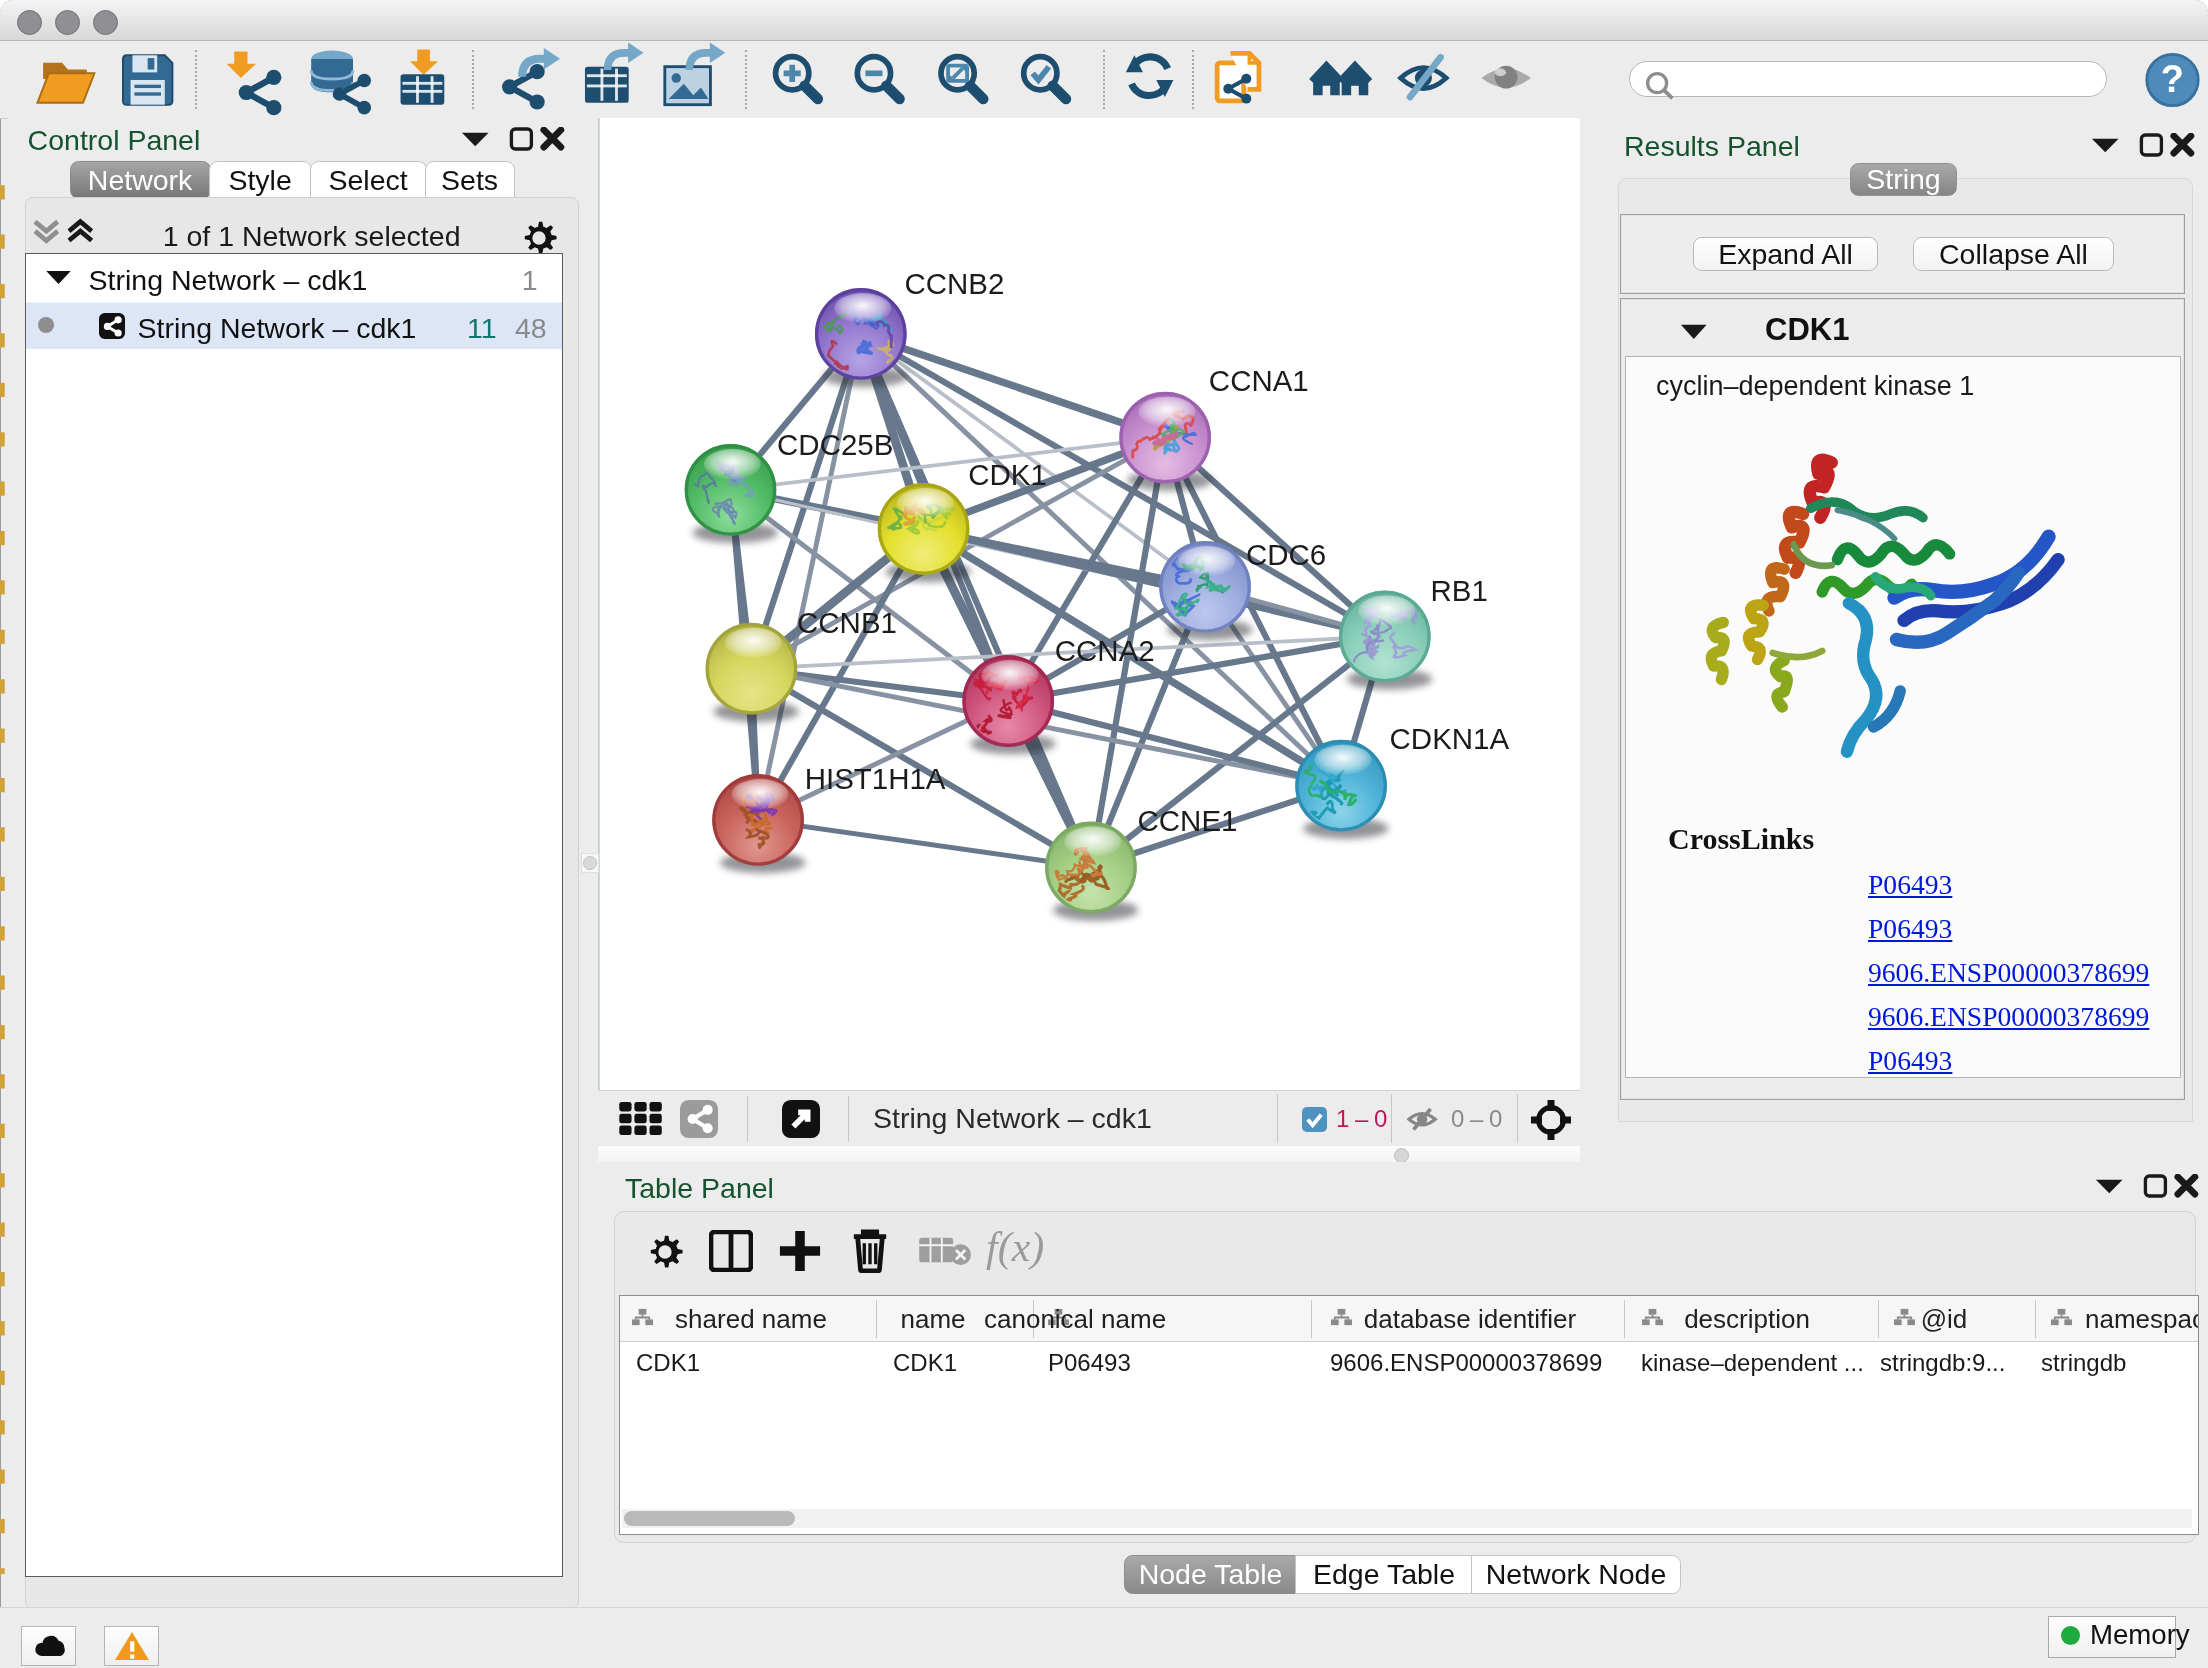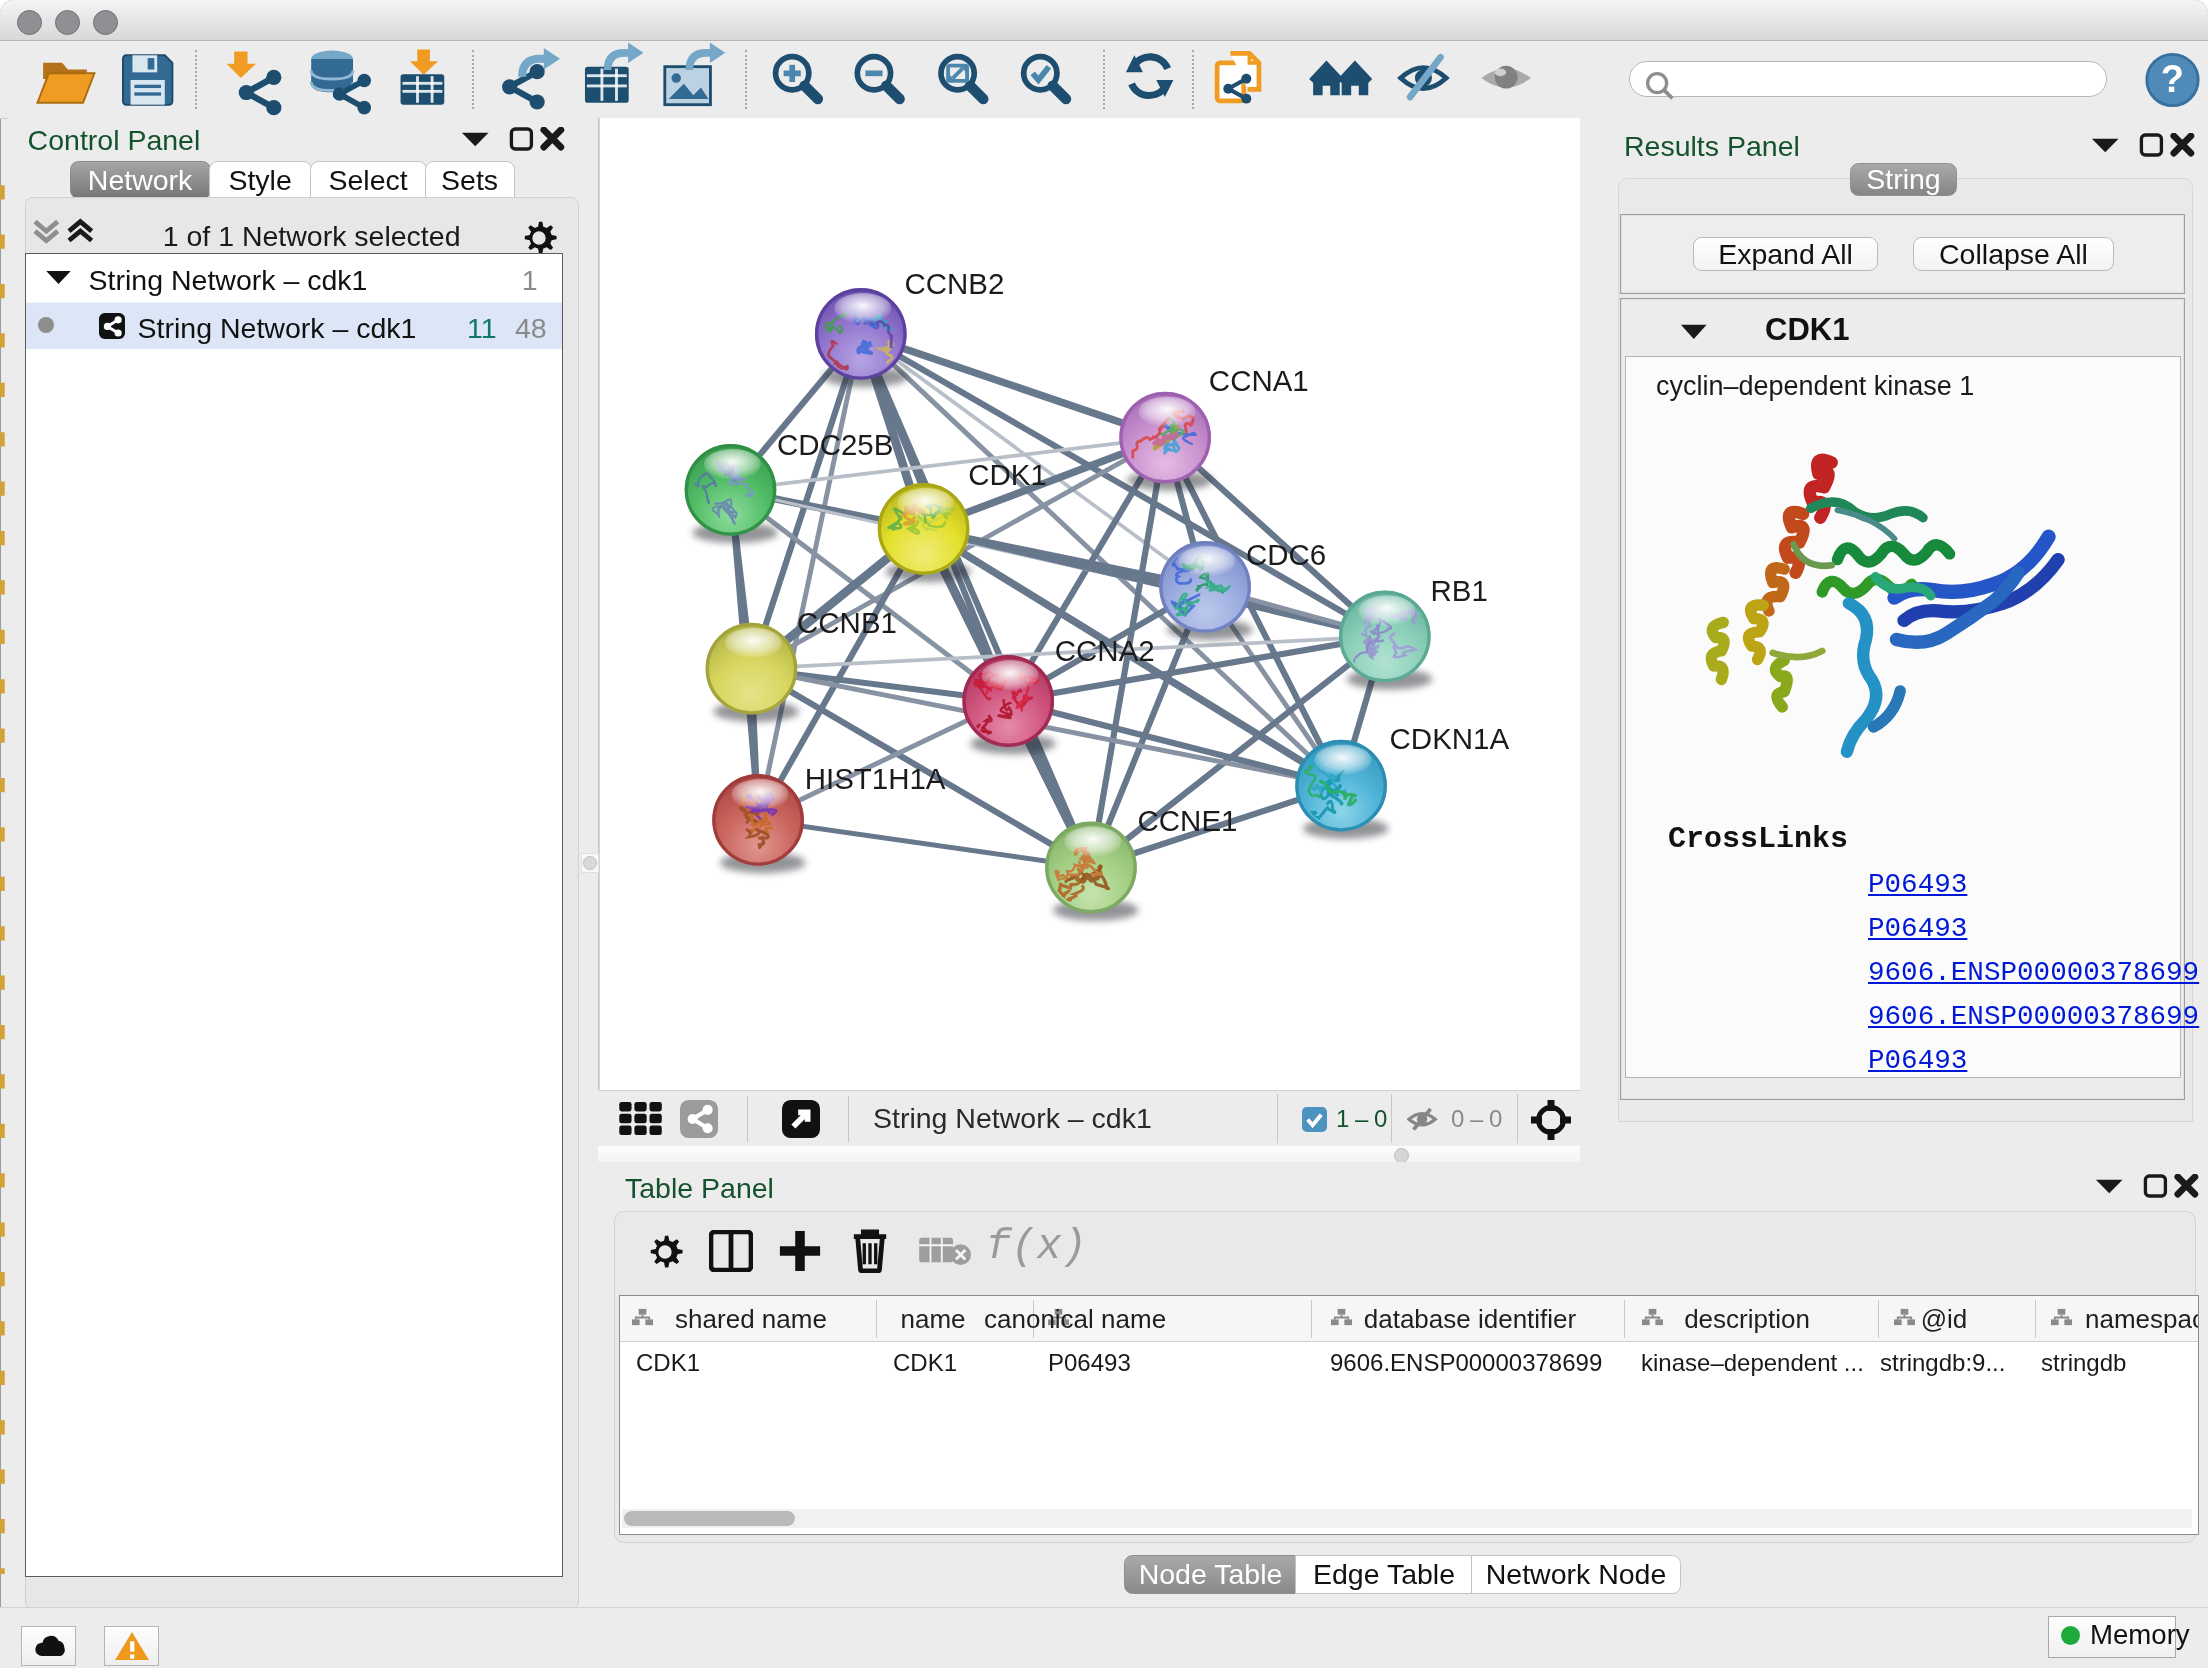--- a/index.html
+++ b/index.html
@@ -21,21 +21,21 @@
 #netbar{position:absolute;left:598px;top:1090px;width:982px;height:55px;background:#ececec;border:1px solid #d2d2d2;border-left:none}
 #netsplit{position:absolute;left:598px;top:1146px;width:1610px;height:16px;background:linear-gradient(#fdfdfd,#f3f3f3)}
 
 #rp{position:absolute;left:1580px;top:118px;width:629px;height:1044px;background:#ececec}
 .btn{position:absolute;background:linear-gradient(#ffffff,#f2f2f2);border:1.9px solid #b9b9b9;border-radius:8.6px;font-size:28.5px;color:#111;text-align:center}
 
 #tp{position:absolute;left:598px;top:1162px;width:1610px;height:445px;background:#ececec}
 
 #statusbar{position:absolute;left:0;top:1607px;width:2208px;height:61px;background:#ececec;border-top:1.9px solid #d4d4d4}
 .sbtn{position:absolute;top:18px;width:53px;height:38px;background:linear-gradient(#fdfdfd,#efefef);border:1.9px solid #b5b5b5}
-.serif{font-family:Liberation Mono, monospace}
+.serif{font-family:Liberation Serif, serif}
 a.lnk{color:#0018d8;text-decoration:underline}
 </style></head>
 <body>
 <div id="win">
 
 <div id="titlebar">
  <div class="tl" style="left:17px"></div>
  <div class="tl" style="left:55px"></div>
  <div class="tl" style="left:93px"></div>
 </div>
@@ -581,21 +581,21 @@
   <rect width="40" height="40" rx="9" fill="#111"></rect>
   <path d="M12 28 L26 14 M17 13 h10 v10" stroke="#fff" stroke-width="6" fill="none"></path>
  </svg>
  <div class="abs" style="left:250px;top:4.8px;height:46px;border-left:1.9px solid #c6c6c6"></div>
  <div class="abs" style="left:275px;top:11.4px;font-size:28.5px;color:#2a2a2a">String Network – cdk1</div>
  <div class="abs" style="left:679px;top:2.9px;height:49px;border-left:1.9px solid #c6c6c6"></div>
  <div class="abs" style="left:704px;top:16px;width:25px;height:25px;background:#4e93c0;border-radius:4.8px"></div>
  <svg class="abs" style="left:704px;top:16px" width="25" height="25" viewBox="0 0 26 26">
         <path d="M6 13 l5 6 L20 8" stroke="#fff" stroke-width="4" fill="none"></path>
       </svg>
- <div class="abs" style="left:738px;top:14.3px;font-size:24px;letter-spacing:-0.5px;color:#14532d">1 – 0</div>
+ <div class="abs" style="left:738px;top:14.3px;font-size:24px;letter-spacing:-0.5px;color:#be185d">1 – 0</div>
  <div class="abs" style="left:793px;top:2.9px;height:49px;border-left:1.9px solid #c6c6c6"></div>
  <svg class="abs" style="left:809px;top:14.3px" width="32" height="28.5" opacity="0.6" viewBox="0 0 34 30">
   <path d="M2 15 Q16 3 30 15 Q16 27 2 15 z" fill="none" stroke="#444" stroke-width="3.5"></path>
   <circle cx="16" cy="15" r="5.5" fill="#444"></circle>
   <path d="M7 26 L25 4" stroke="#444" stroke-width="4"></path>
  </svg>
  <div class="abs" style="left:853px;top:14.3px;font-size:24px;letter-spacing:-0.5px;color:#8a8a8a">0 – 0</div>
  <div class="abs" style="left:919px;top:2.9px;height:49px;border-left:1.9px solid #c6c6c6"></div>
  <svg class="abs" style="left:933px;top:8.6px" width="40" height="40" viewBox="0 0 40 40">
   <circle cx="20" cy="20" r="12.5" fill="none" stroke="#111" stroke-width="5"></circle>

